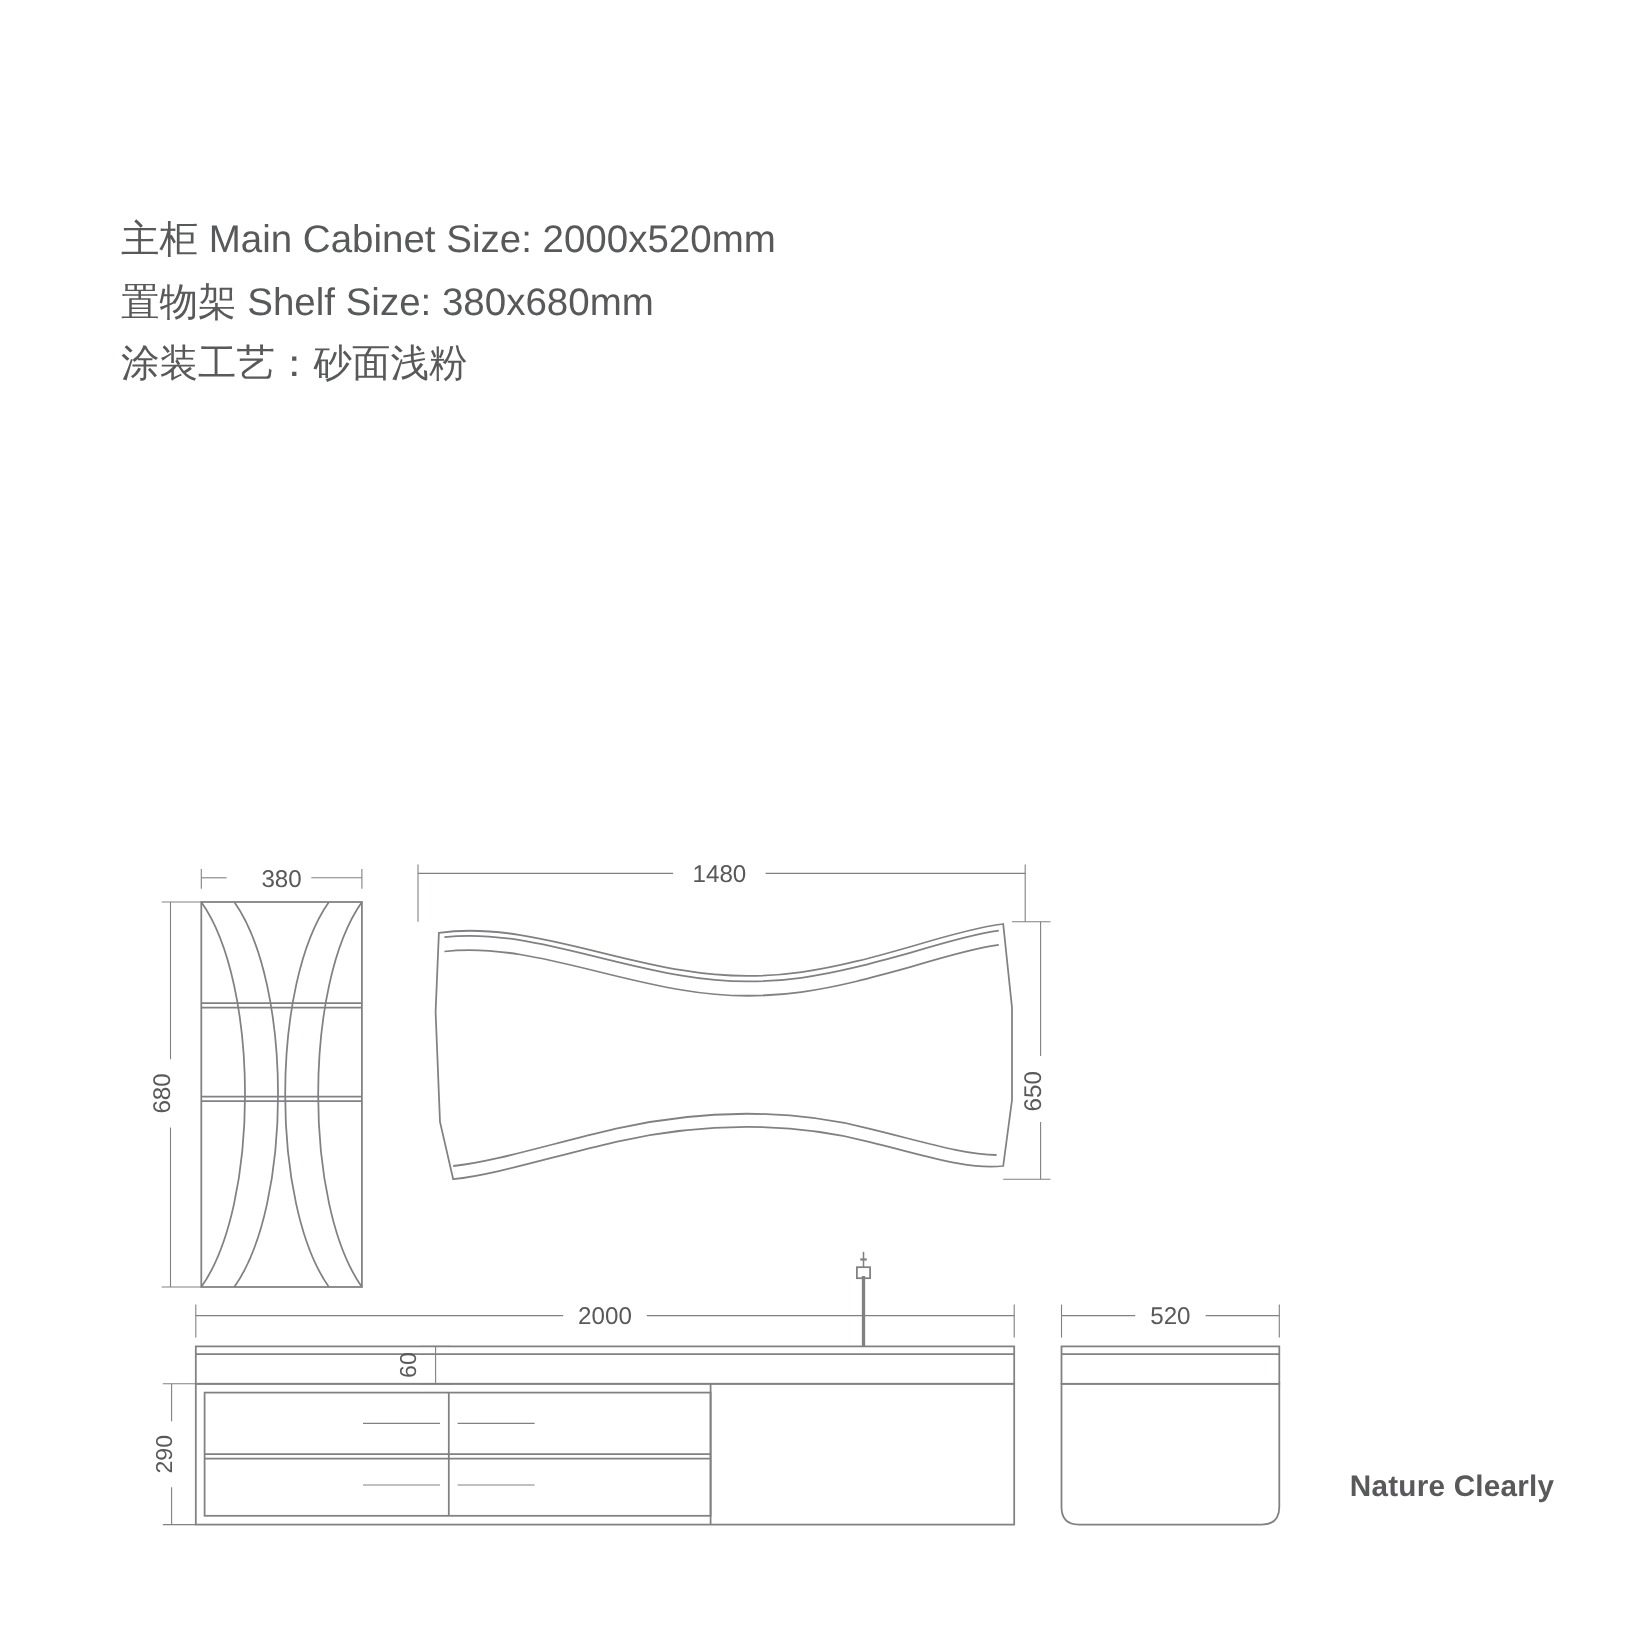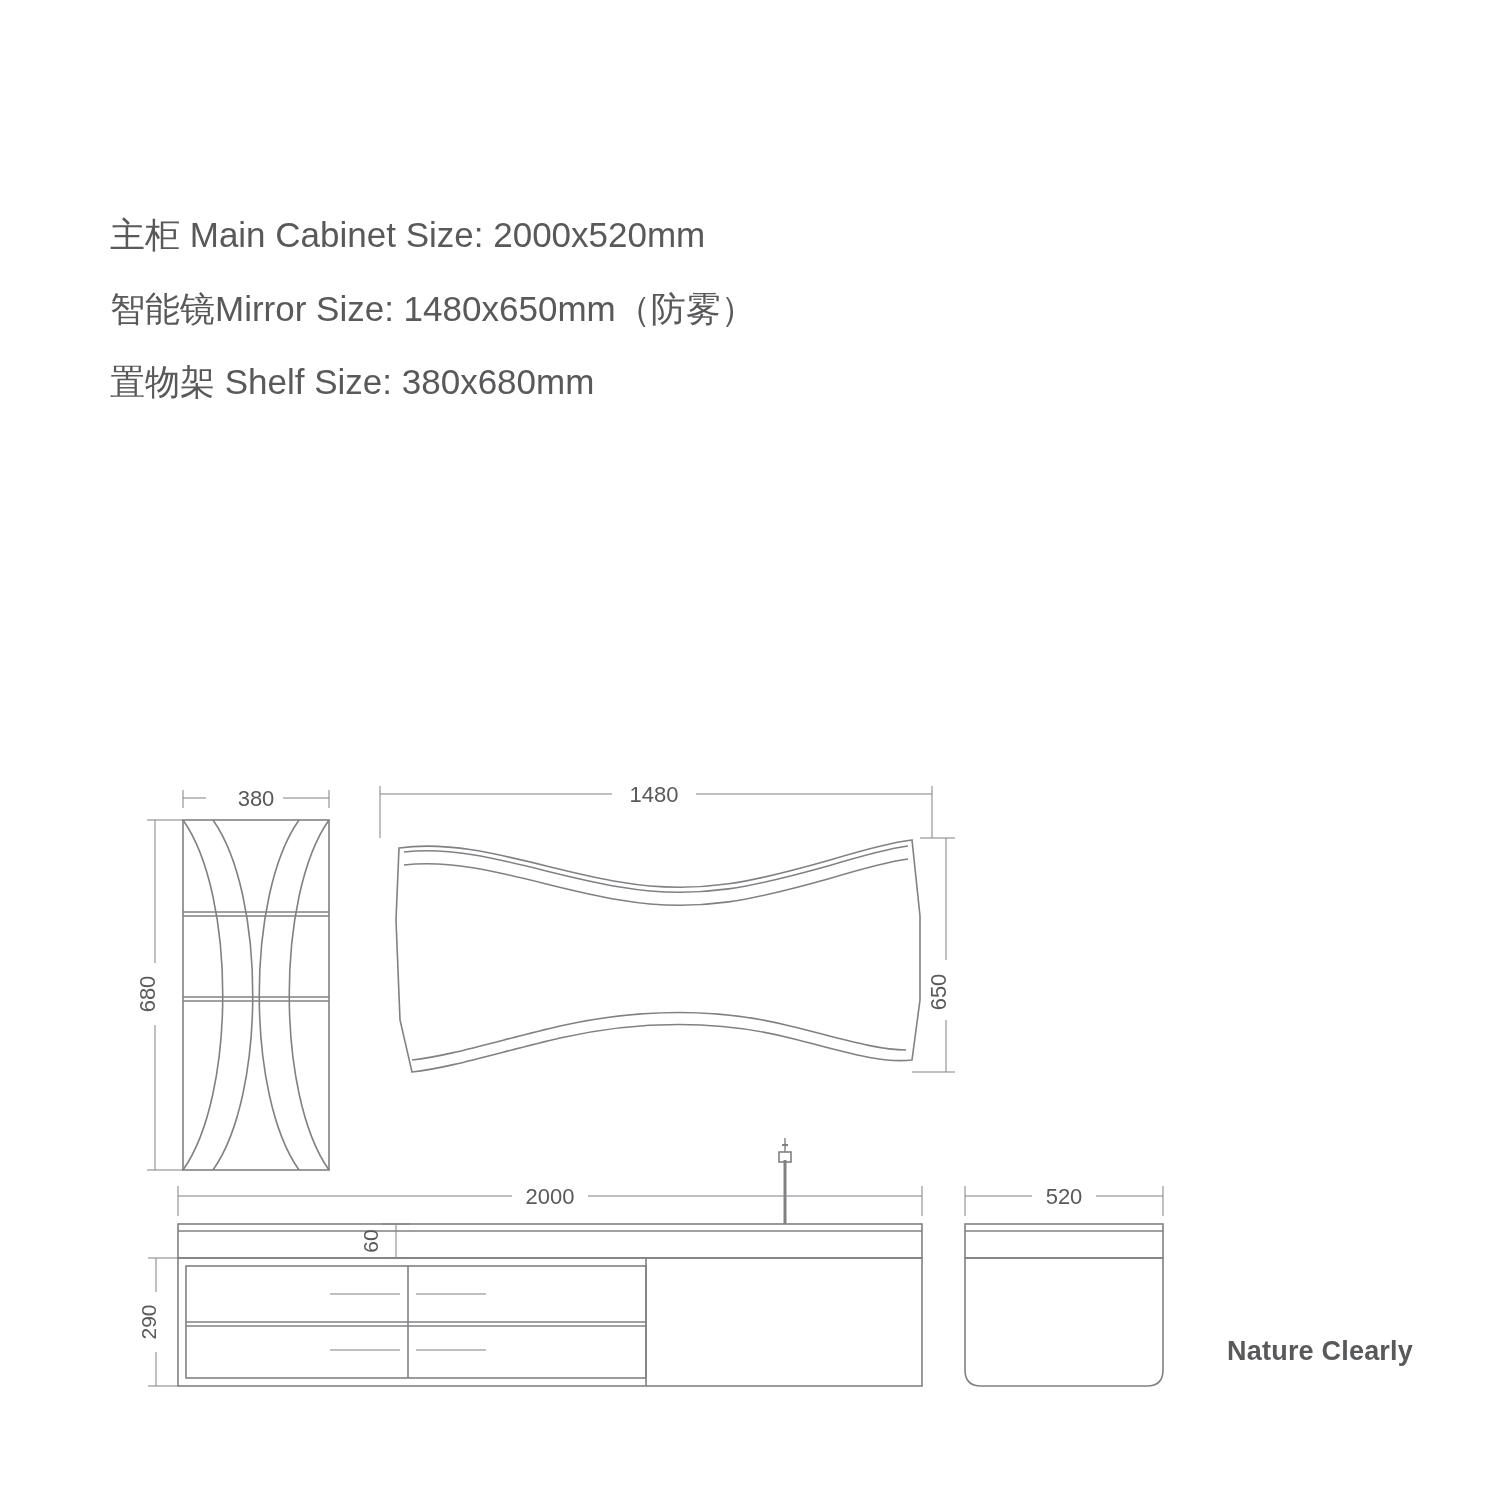--- a/index.html
+++ b/index.html
@@ -34,21 +34,20 @@
     left: 110px;
     top: 190px;
     width: 1000px;
   }
   .spec-line {
     font-size: 35px;
     line-height: 1.62;
     color: #58595b;
     white-space: nowrap;
     font-weight: 400;
-    margin-top: 17px;
   }
   .drawing {
     position: absolute;
     left: 0;
     top: 720px;
     width: 1368px;
     height: 700px;
   }
   .brand {
     position: absolute;
@@ -65,22 +64,22 @@
   }
 </style>
 </head>
 <body>
 
 <div class="page">
 
 
   <div class="spec-list">
     <div class="spec-line">主柜 Main Cabinet Size: 2000x520mm</div>
-    <div class="spec-line">智能镜Mirror Size: 1480x650mm（防雾）</div>
     <div class="spec-line">置物架 Shelf Size: 380x680mm</div>
+    <div class="spec-line">涂装工艺：砂面浅粉</div>
   </div>
 
   <div class="drawing">
     <svg width="1501" height="700" viewBox="0 0 1501 700" xmlns="http://www.w3.org/2000/svg">
       <g fill="none" stroke="#808184" stroke-width="1.6" stroke-linejoin="miter">
 
         <g>
 
           <rect x="183" y="100" width="146" height="350"></rect>
 

